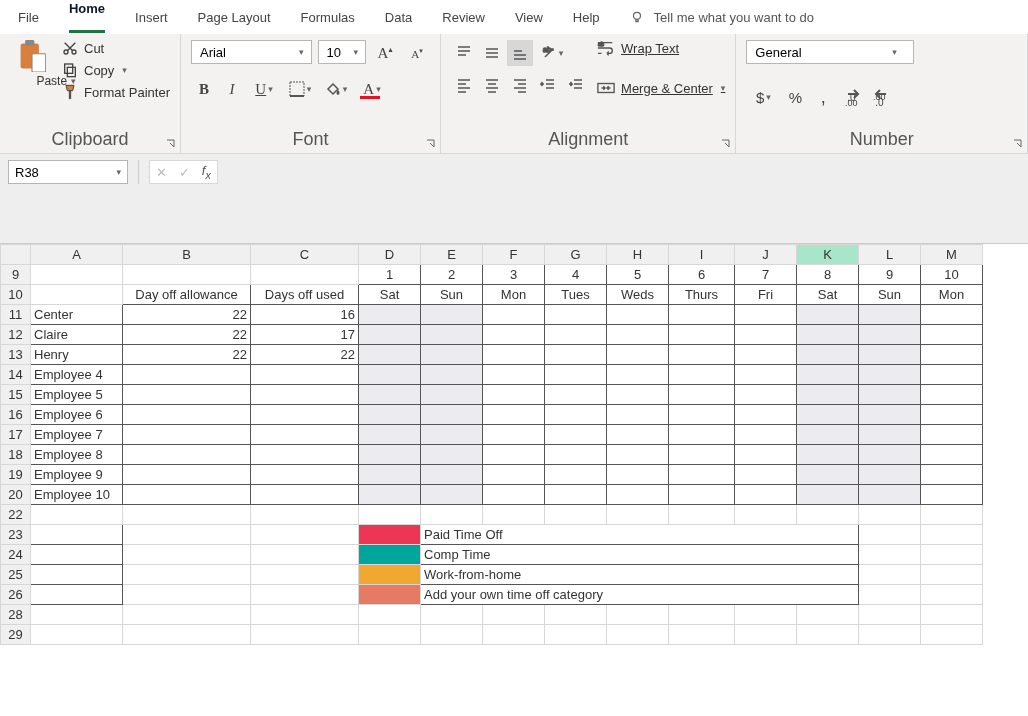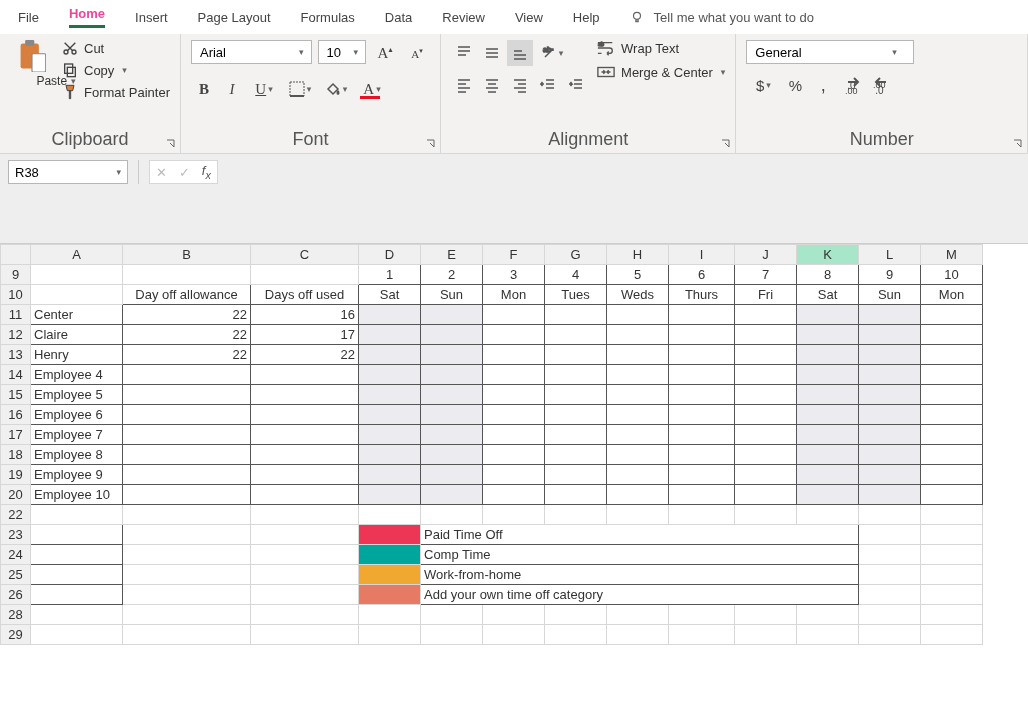--- a/index.html
+++ b/index.html
@@ -17,24 +17,24 @@
   .menu-bar {
     height: 34px;
     display: flex;
     align-items: center;
     padding: 0 18px;
     gap: 30px;
     background: #fff;
   }
   .menu-item { color: #444; cursor: pointer; }
   .menu-item.active {
-    color: #ec4899;
+    color: #0f172a;
     font-weight: 600;
     border-bottom: 3px solid #217346;
-    padding-bottom: 4px;
+    padding-bottom: 14px;
   }
   .tellme {
     display: flex;
     align-items: center;
     gap: 10px;
     color: #555;
   }
   .bulb-icon { width: 14px; height: 14px; }
 
   
@@ -146,34 +146,35 @@
   .font-color-bar {
     position: absolute; bottom: 3px; left: 5px; right: 9px; height: 3px;
     background: #e81123;
   }
 
   
   .align-col .icon-row { margin-bottom: 6px; }
   .merge-col {
     display: flex;
     flex-direction: column;
-    gap: 8px;
+    gap: 24px;
     justify-content: flex-end;
+    text-decoration: underline;
   }
   .merge-row {
     display: flex;
     align-items: center;
     gap: 6px;
     cursor: pointer;
     font-size: 13px;
   }
   .merge-row svg { width: 18px; height: 16px; }
 
   
-  .num-col { display: flex; flex-direction: column; gap: 8px; }
+  .num-col { display: flex; flex-direction: column; gap: 20px; }
   .num-combo { width: 168px; }
   .num-combo input { width: 138px; }
 
   
   .formula-bar {
     background: #eee;
     height: 90px;
     display: flex;
     align-items: flex-start;
     padding: 6px 8px;

